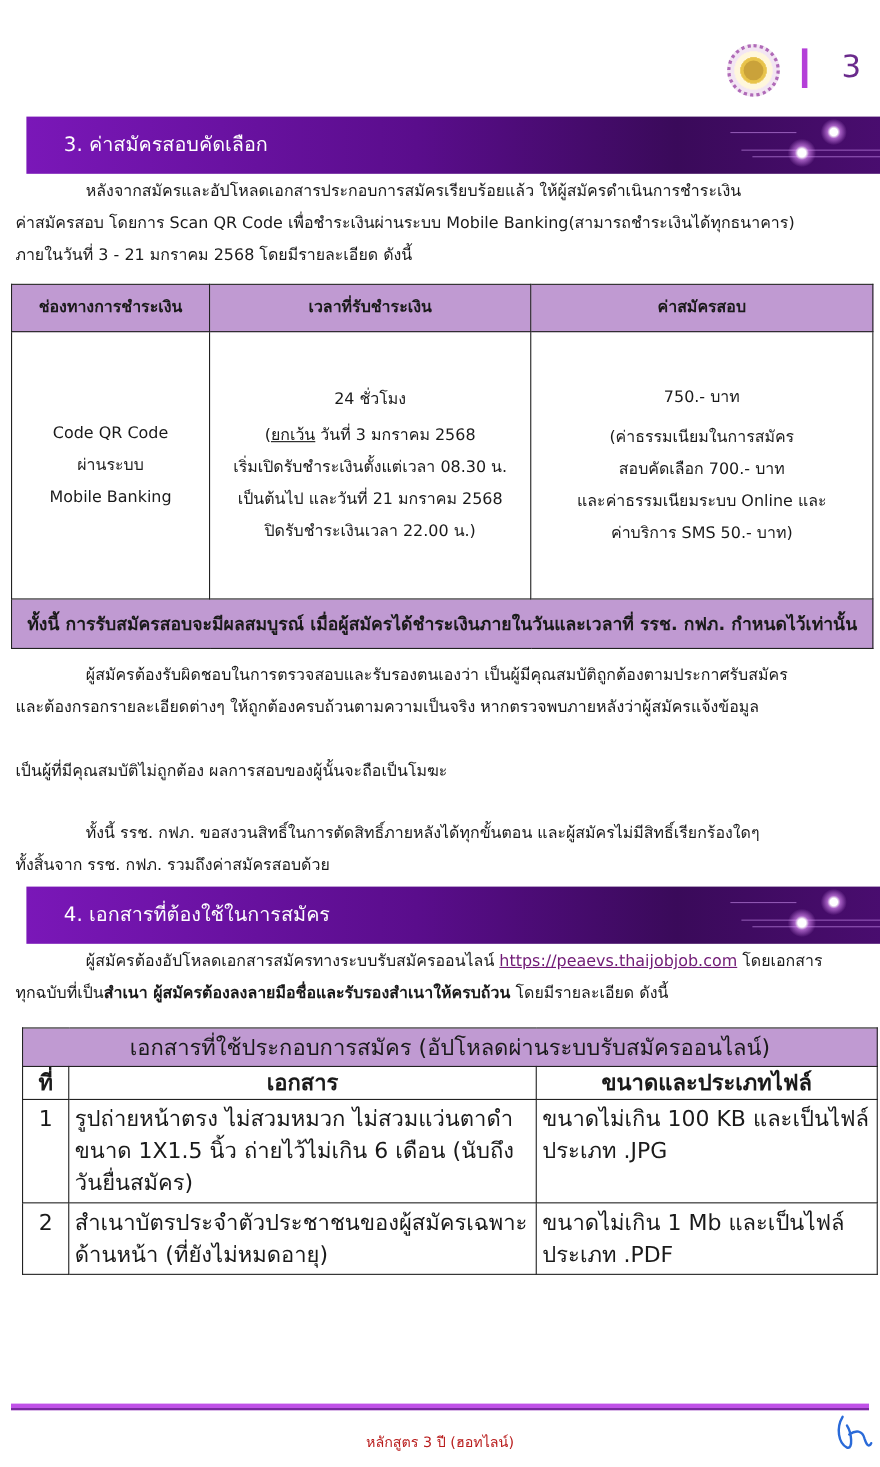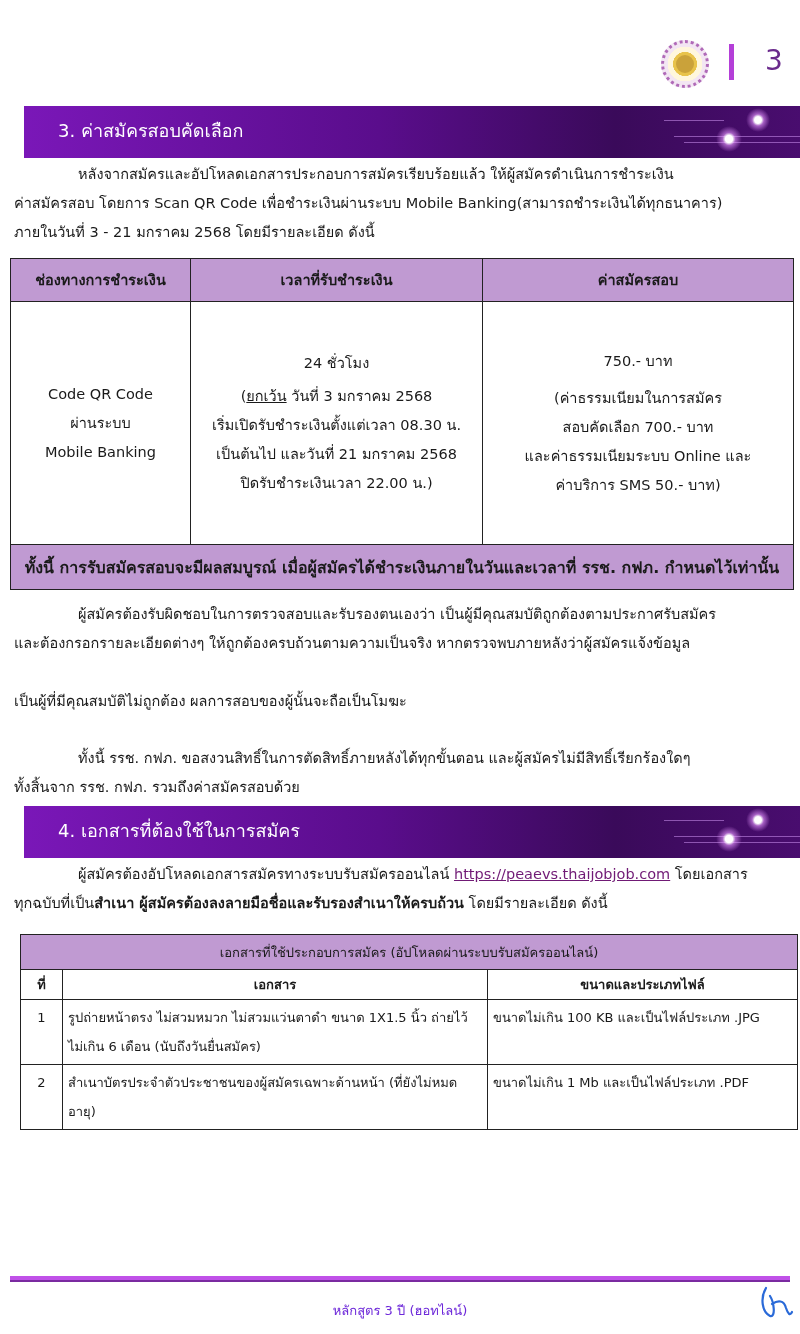--- a/index.html
+++ b/index.html
@@ -27,28 +27,28 @@
 
   table { border-collapse: collapse; position: absolute; }
   .fee-table { left: 10px; top: 258px; width: 784px; }
   .fee-table td, .fee-table th { border: 1.5px solid #222; text-align: center; vertical-align: middle; font-size: 14.5px; line-height: 29px; }
   .fee-table th { background: #c09ad2; height: 43px; font-weight: bold; }
   .fee-table .body-row td { height: 243px; }
   .fee-table .note-row td { background: #c09ad2; height: 45px; font-weight: bold; font-size: 16px; }
   .u { text-decoration: underline; }
 
   .doc-table { left: 20px; top: 934px; width: 778px; }
-  .doc-table td, .doc-table th { border: 1.5px solid #222; font-size: 13px; line-height: 29px; vertical-align: top; }
+  .doc-table td, .doc-table th { border: 1.5px solid #222; font-size: 20px; line-height: 29px; vertical-align: top; }
   .doc-table .cap th { background: #c09ad2; height: 35px; text-align: center; font-weight: normal; vertical-align: middle; }
   .doc-table .colhead th { background: #ffffff; height: 30px; text-align: center; font-weight: bold; vertical-align: middle; }
   .doc-table td { padding: 3px 5px; }
   .doc-table td.num { text-align: center; }
 
   .footer-line { position: absolute; left: 10px; top: 1276px; width: 780px; height: 6px; background: #c051e8; border-bottom: 2px solid #7a2aa0; }
-  .footer-text { position: absolute; top: 1300px; left: 0; width: 800px; text-align: center; font-size: 13px; color: #6d28d9; }
+  .footer-text { position: absolute; top: 1300px; left: 0; width: 800px; text-align: center; font-size: 13px; color: #b91c1c; }
   .signature { position: absolute; left: 758px; top: 1282px; width: 36px; height: 40px; }
 </style>
 </head>
 <body>
 
 <div class="page-header">
   <div class="logo">
       <div class="logo-inner"></div>
     </div>
   <div class="header-bar"></div>

